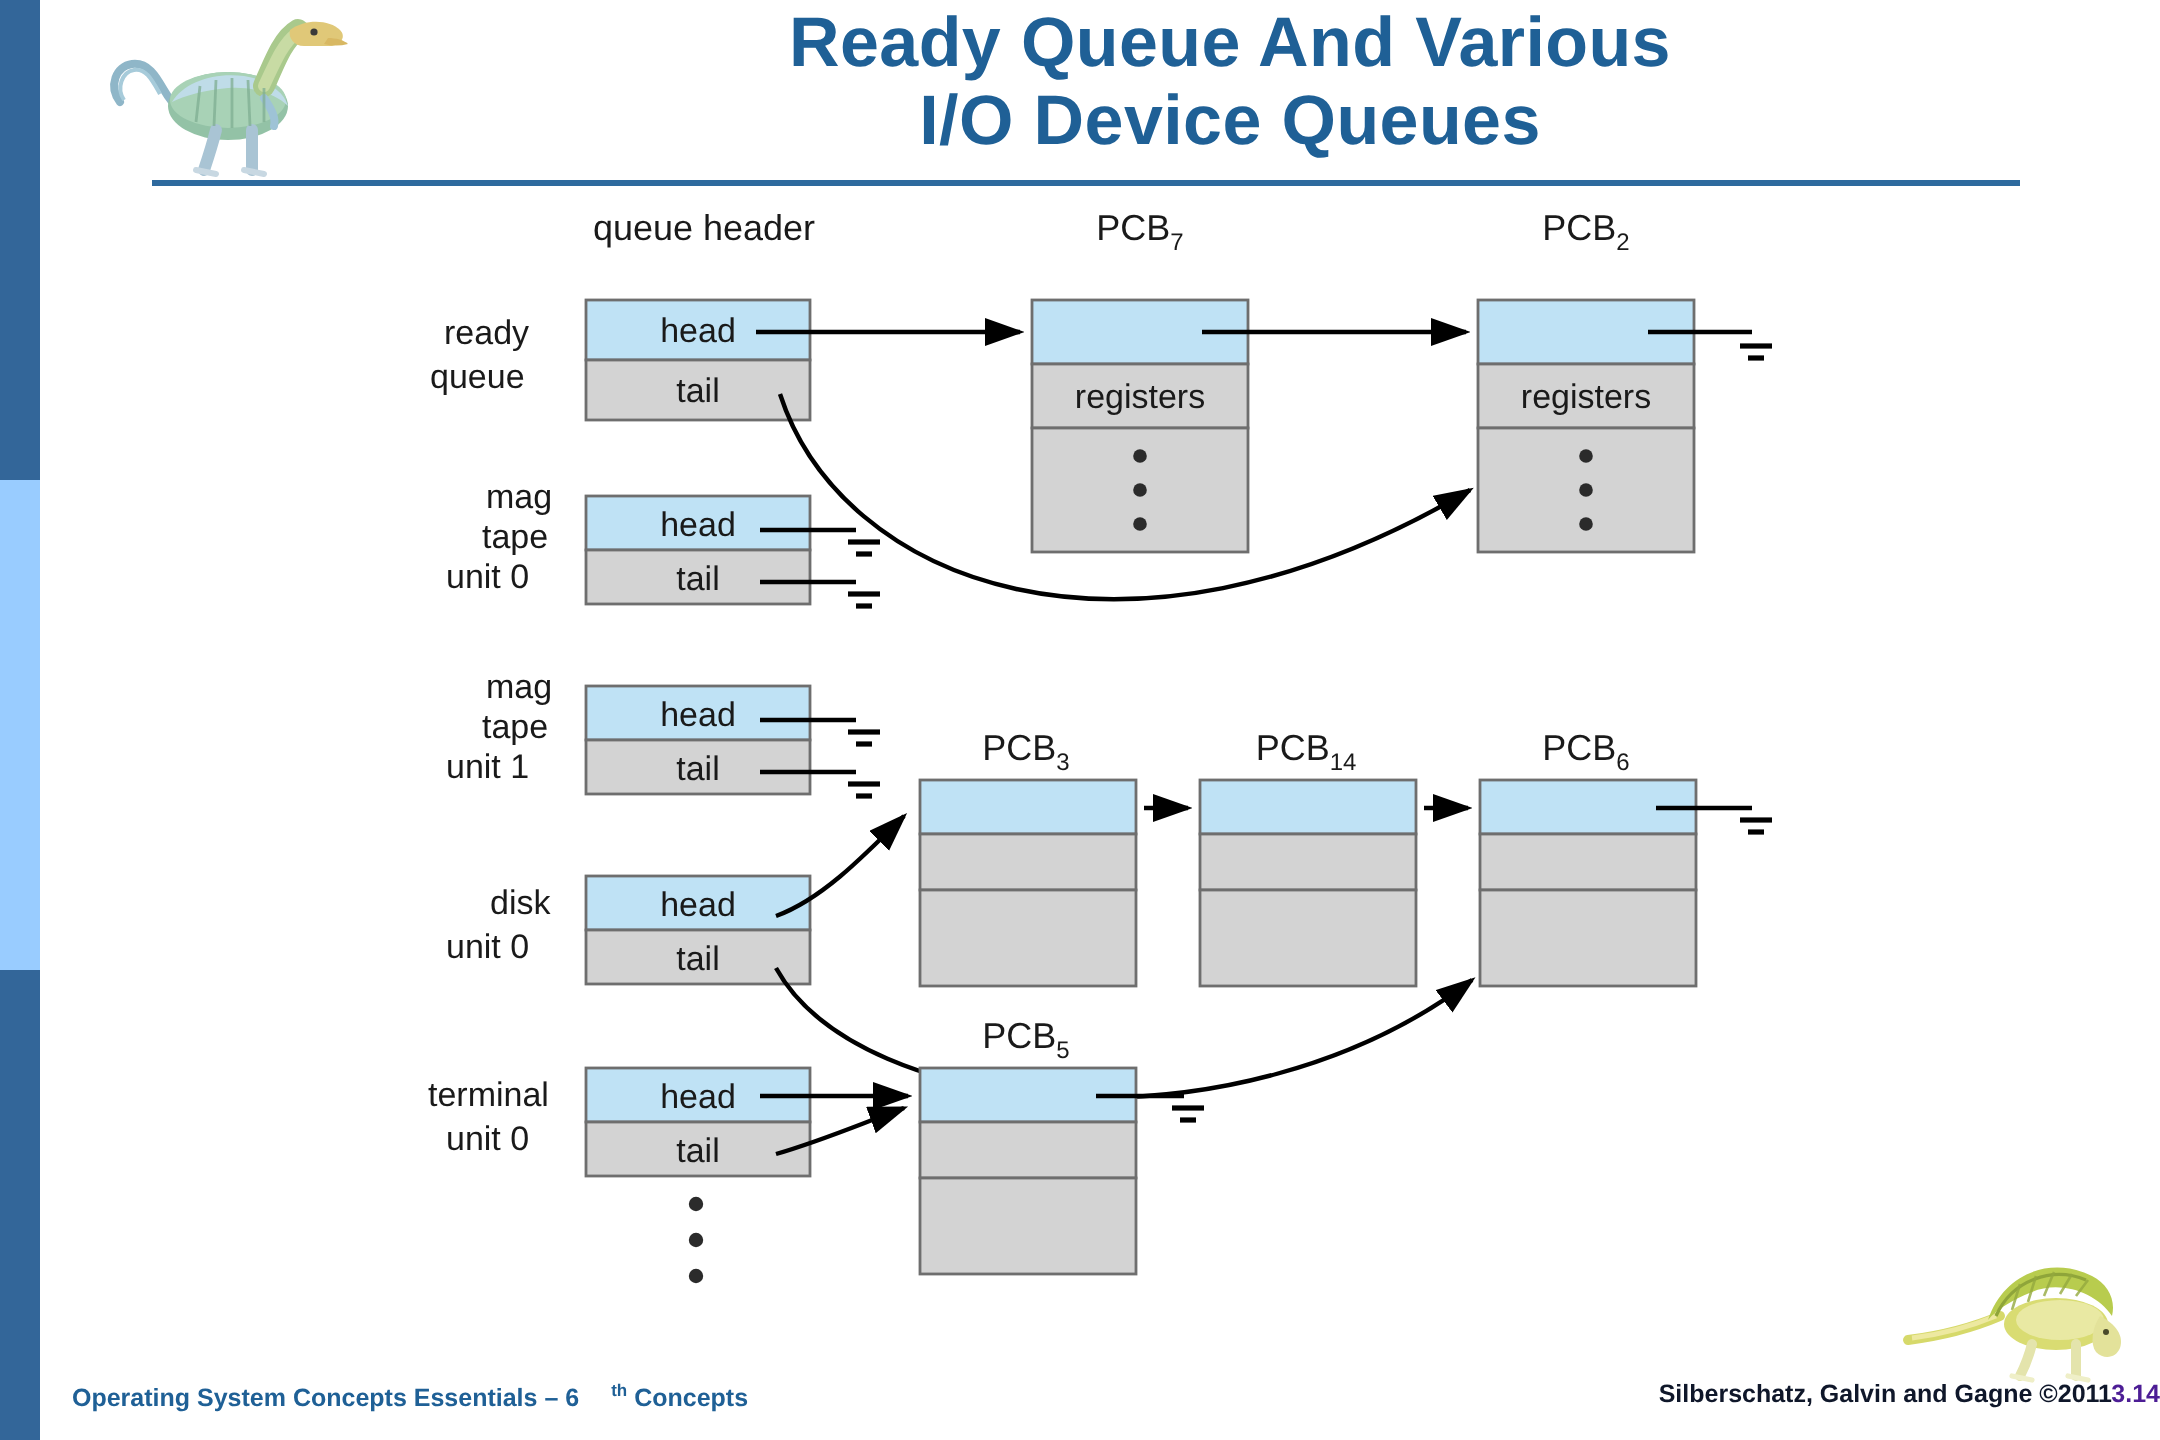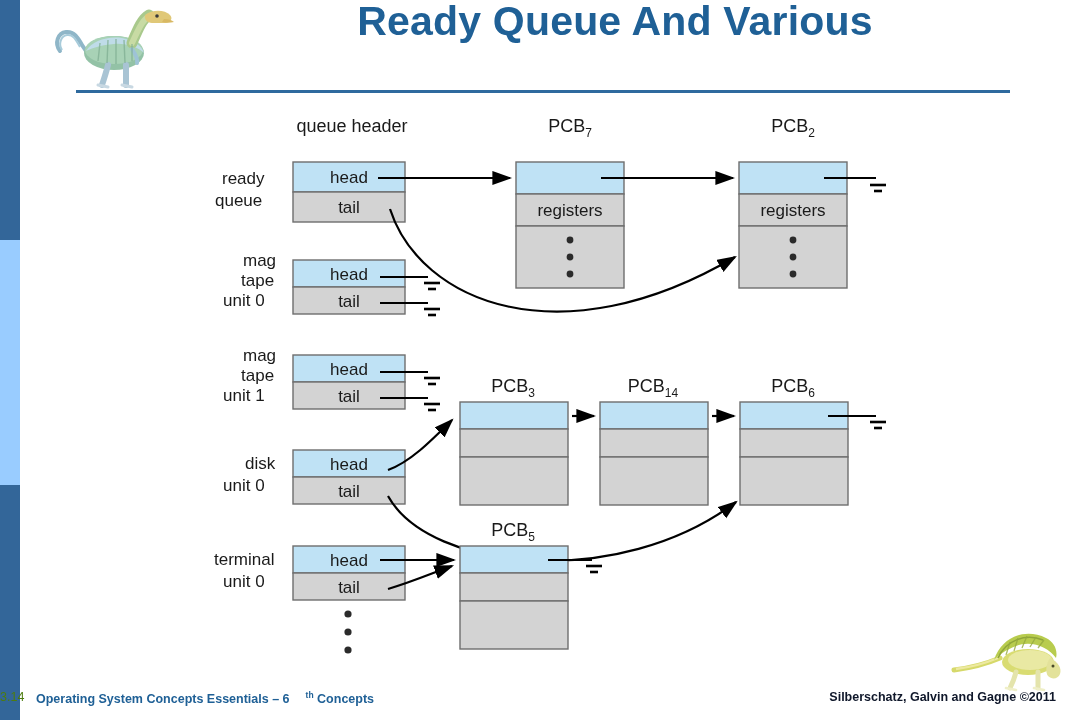--- a/index.html
+++ b/index.html
@@ -17,51 +17,51 @@
   .side-bar-mid    { top: 240px; height: 245px; background: #99CCFF; }
   .side-bar-bottom { top: 485px; height: 235px; background: #336699; }
 
   
   .header { position: absolute; left: 20px; top: 0; right: 0; height: 96px; }
   .title {
     position: absolute;
     left: 200px; right: 70px; top: 2px;
     text-align: center;
     color: #1F6096;
-    font-size: 41px;
+    font-size: 35px;
     font-weight: bold;
     line-height: 39px;
     letter-spacing: .2px;
   }
   .title-line { display: block; }
   .header-rule {
     position: absolute;
     left: 56px; right: 70px; top: 90px;
     height: 3px;
     background: #2E6A9E;
   }
 
   
   .dino-top { position: absolute; left: 32px; top: 3px; width: 125px; height: 88px; }
 
   
-  .diagram { position: absolute; left: 0; top: 102px; width: 868px; height: 570px; }
+  .diagram { position: absolute; left: 0; top: 90px; width: 868px; height: 570px; }
   .diagram svg { display: block; }
 
   
   .footer { position: absolute; left: 0; bottom: 0; width: 1080px; height: 36px; }
   .footer-left {
     position: absolute; left: 36px; top: 6px;
     color: #1F6096; font-size: 12.5px; font-weight: bold;
   }
   .footer-left sup { font-size: 8.5px; vertical-align: super; padding-left: 16px; }
   .footer-center {
     position: absolute; left: 0; right: 0; top: 6px;
-    text-align: left;
-    color: #4d7c0f; font-size: 12.5px; font-weight: normal;
+    text-align: right;
+    color: #4c1d95; font-size: 12.5px; font-weight: bold;
   }
   .footer-right {
     position: absolute; right: 24px; top: 6px;
     color: #0f172a; font-size: 12.5px; font-weight: bold;
   }
   .dino-bottom { position: absolute; right: 12px; bottom: 26px; width: 118px; height: 70px; }
 </style>
 </head>
 <body>
 
@@ -90,20 +90,21 @@
     <path d="M74 62 C74 70 74 76 74 82" fill="none" stroke="#A9C4D4" stroke-width="6" stroke-linecap="round"></path>
     <path d="M46 82 L56 84 M70 82 L80 84" stroke="#C8D8E2" stroke-width="3" stroke-linecap="round"></path>
 
     <path d="M80 46 C84 52 86 56 85 60" fill="none" stroke="#9EC3D6" stroke-width="4" stroke-linecap="round"></path>
 
     <path d="M48 40 L46 58 M56 37 L55 60 M64 36 L64 61 M72 37 L73 60 M80 41 L80 58" fill="none" stroke="#7FAE92" stroke-width="1.4" opacity=".75"></path>
   </svg>
 
   <div class="title">
     <span class="title-line">Ready Queue And Various</span>
+    <span class="title-line">I/O Device Queues</span>
   </div>
   <div class="header-rule"></div>
 </div>
 
 <div class="diagram">
 <svg width="1080" height="570" viewBox="0 0 1080 570" xmlns="http://www.w3.org/2000/svg">
   <defs>
     <marker id="arrow" markerWidth="9" markerHeight="9" refX="8" refY="3.2" orient="auto" markerUnits="strokeWidth">
       <path d="M0,0 L9,3.2 L0,6.4 z" fill="#000"></path>
     </marker>

